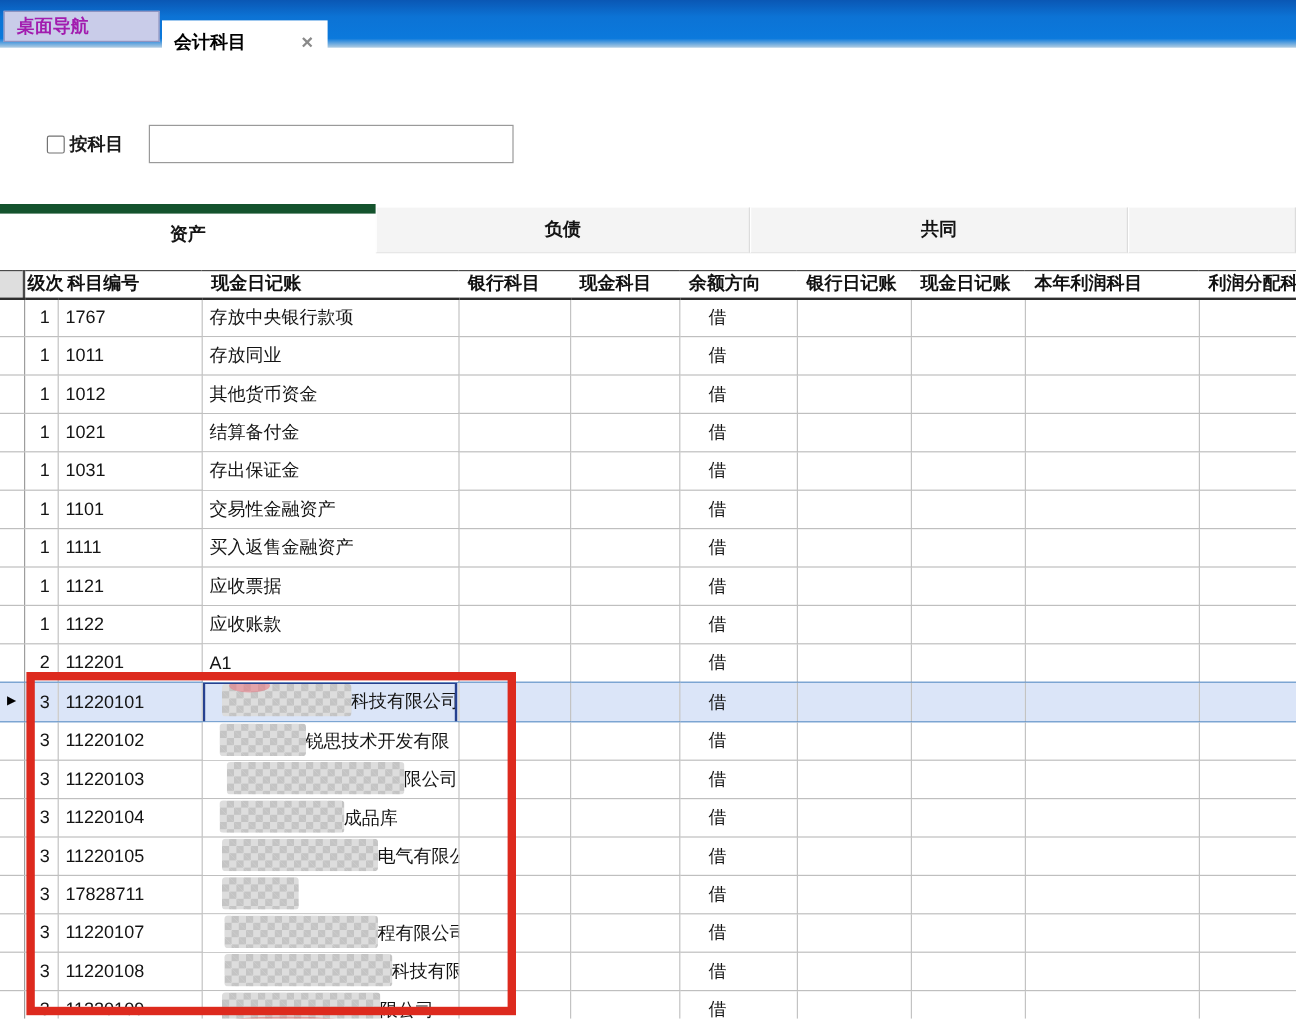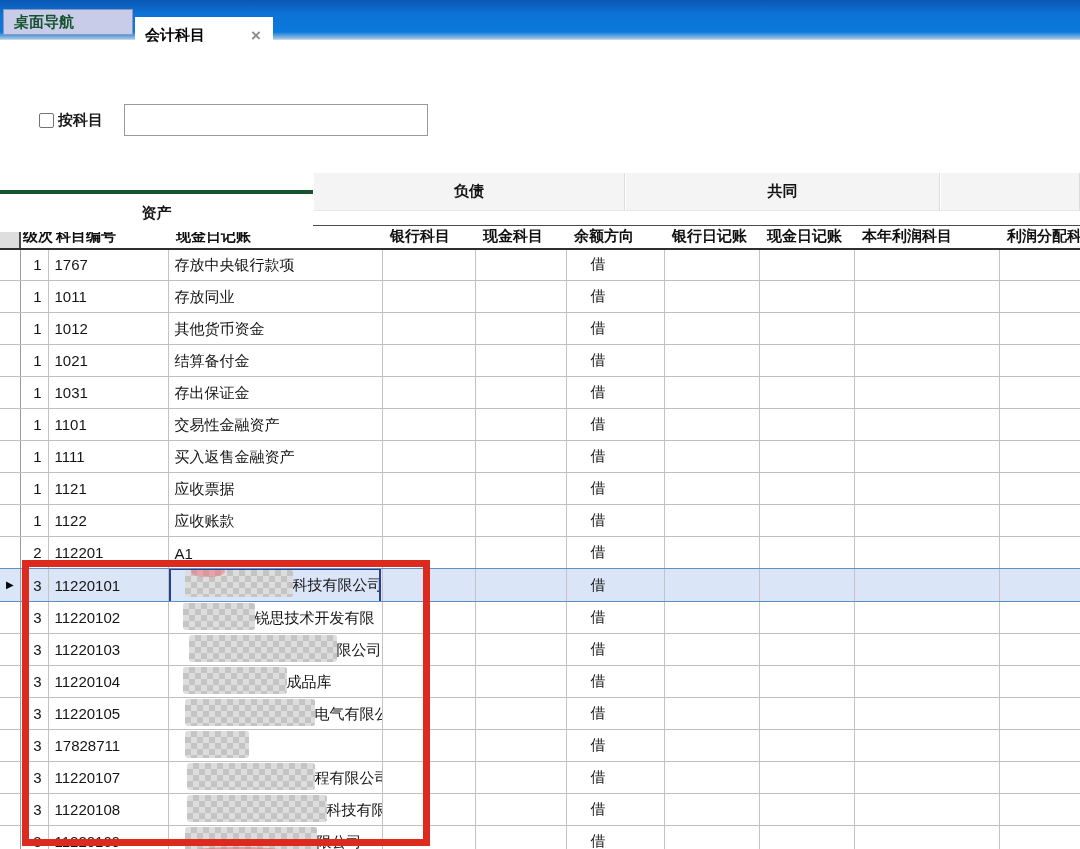--- a/index.html
+++ b/index.html
@@ -4,36 +4,36 @@
 <style>
   * { margin:0; padding:0; box-sizing:border-box; }
   html,body { background:#fff; }
   body { font-family:"Liberation Sans","DejaVu Sans",sans-serif; }
   #screen { position:relative; width:1080px; height:849px; background:#fff; overflow:hidden; font-size:15px; color:#111; }
 
   
   .titlebar { position:absolute; left:0; top:0; width:1080px; height:40px;
               background:linear-gradient(180deg,#0a57b4 0%,#0c73d5 35%,#0b79dc 80%,#9fc3e0 97%,#d9e7f2 100%); }
   .wtab { position:absolute; display:flex; align-items:center; padding:0 10px; font-weight:600; }
-  .wtab.inactive { left:3px; top:9px; width:130px; height:26px; background:#c9cce9; color:#14532d; border:1px solid #8f93c0;font-family:Liberation Mono, monospace; }
+  .wtab.inactive { left:3px; top:9px; width:130px; height:26px; background:#c9cce9; color:#a21caf; border:1px solid #8f93c0;font-family:Liberation Mono, monospace; }
   .wtab.active { left:135px; top:5px; width:138px; height:37px; background:#ffffff; color:#000;margin-top:12px; }
   .wtab .close { margin-left:auto; color:#8a8a8a; font-size:17px; line-height:1; padding:0 2px; cursor:pointer; }
 
   
   .filter { position:absolute; left:0; top:104px; width:1080px; height:34px; }
   .cbwrap { position:absolute; left:12px; top:7px; display:flex; align-items:center; gap:4px;margin-left:27px; }
   .checkbox { width:15px; height:15px; border:1px solid #737373; background:#fff; border-radius:2px; }
   .cblabel { font-weight:600; color:#1a1a1a; }
   .searchbox { position:absolute; left:124px; top:0; width:304px; height:32px; border:1px solid #9a9a9a; background:#fff; font-size:15px; padding:0 6px; }
 
   
   .cattabs { position:absolute; left:0; top:170px; width:1080px; height:42px; }
   .cattab { position:absolute; top:3px; height:38px; background:#f4f4f4; display:flex; align-items:center; justify-content:center;
             font-weight:600; color:#141414; border-left:1px solid #ffffff; border-right:1px solid #dcdcdc; border-bottom:1px solid #e7e7e7; }
-  .cattab.active { top:0; height:42px; background:#ffffff; border:none; border-top:4px solid #14532d; z-index:2;margin-top:20px; }
+  .cattab.active { top:0; height:42px; background:#ffffff; border:none; border-top:8px solid #14532d; z-index:2; }
 
   
   .gridwrap { position:absolute; left:0; top:225px; width:1080px; }
   table { border-collapse:collapse; table-layout:fixed; width:1080px; }
   col.c-gut{width:20px} col.c-lvl{width:28px} col.c-code{width:120px} col.c-name{width:214px}
   col.c-bank{width:93px} col.c-cash{width:91px} col.c-dir{width:98px} col.c-bj{width:95px}
   col.c-cj{width:95px} col.c-pc{width:145px} col.c-pd{width:81px}
   th { height:23px; font-weight:600; text-align:left; padding:0 16px 1px 8px; white-space:nowrap; overflow:visible;
        border-top:1px solid #4a4a4a; border-bottom:2px solid #2e2e2e; background:#fff; font-size:15px; }
   th.gut { background:#dedede; border-right:2px solid #4a4a4a; padding:0; }

